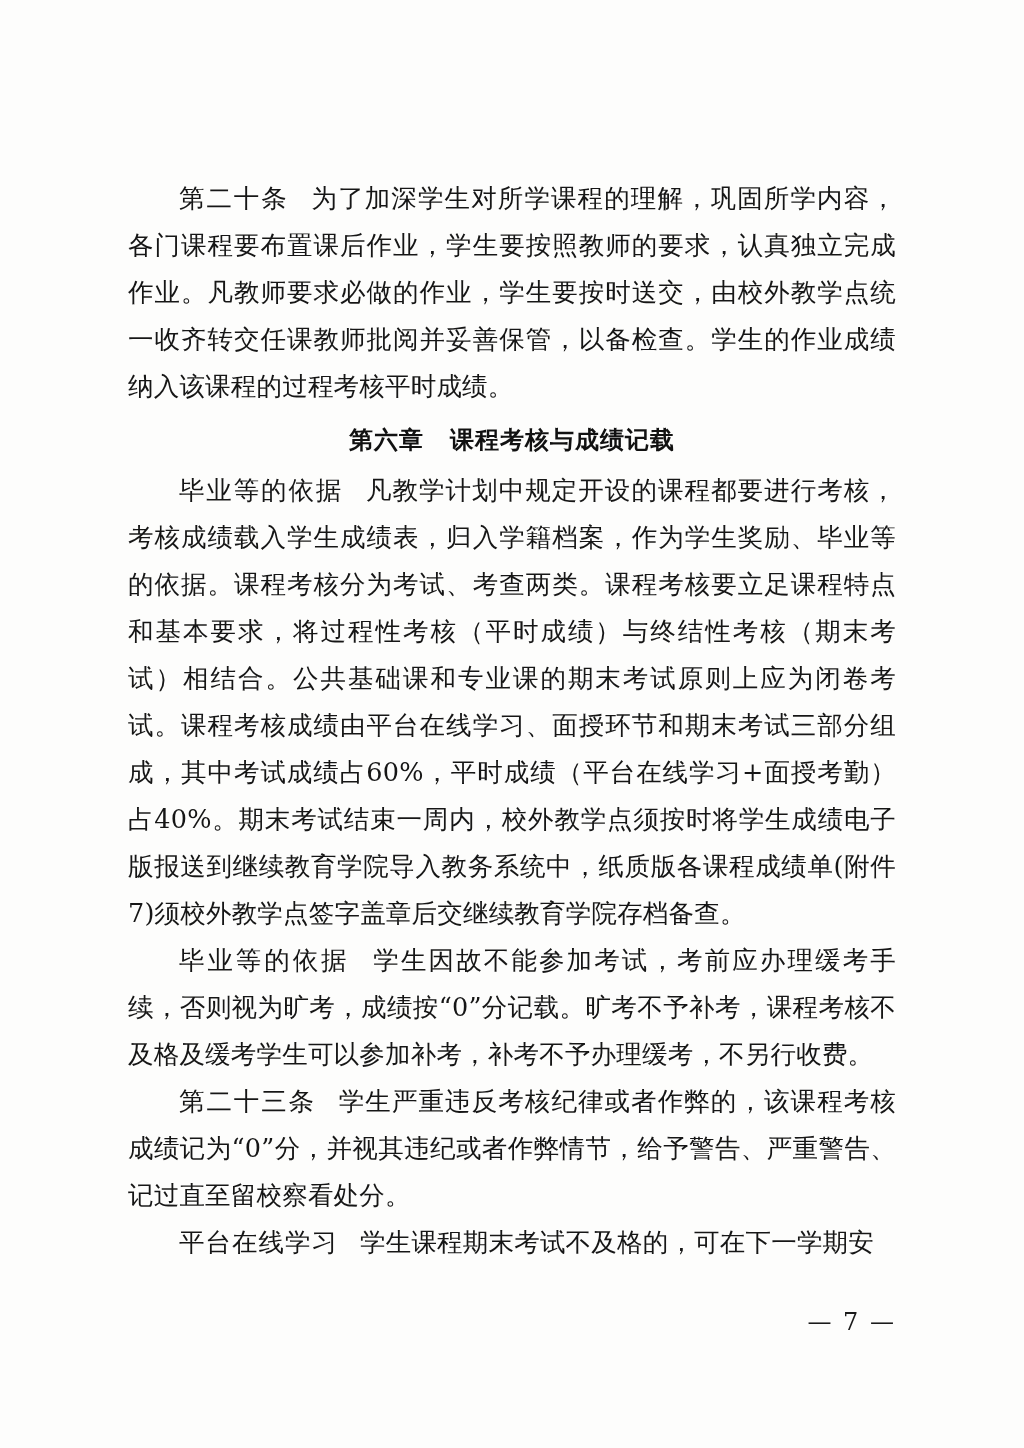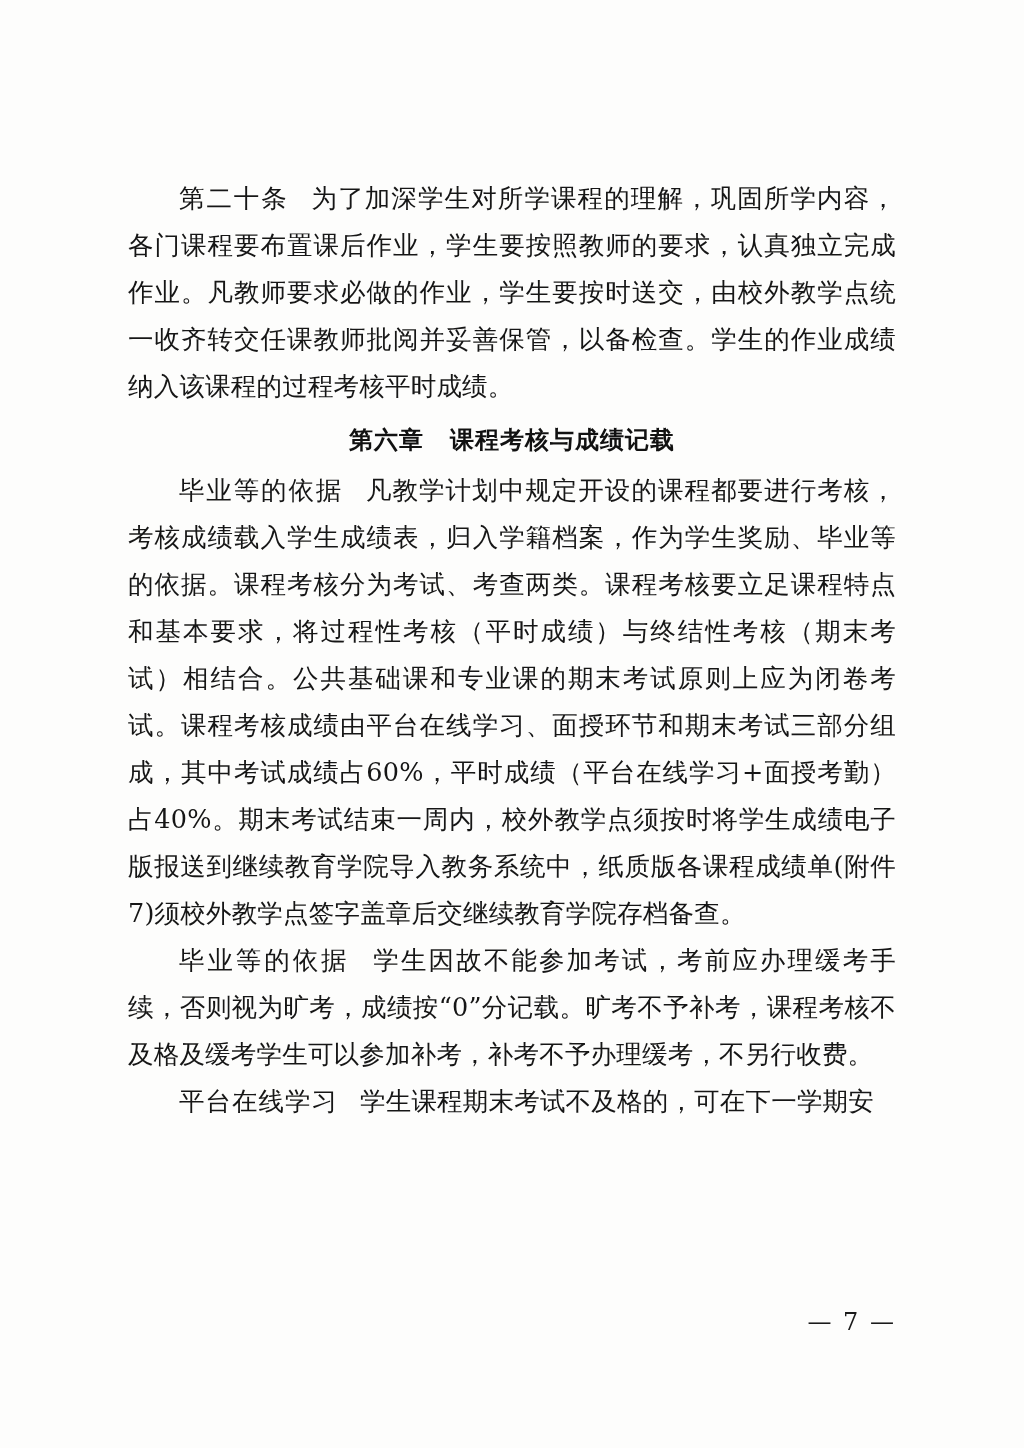--- a/index.html
+++ b/index.html
@@ -88,20 +88,23 @@
     </h2>
 
     <p class="para indent">
       <span class="lead">毕业等的依据</span><span class="gap"></span><span>凡教学计划中规定开设的课程都要进行考核，考核成绩载入学生成绩表，归入学籍档案，作为学生奖励、毕业等的依据。课程考核分为考试、考查两类。课程考核要立足课程特点和基本要求，将过程性考核（平时成绩）与终结性考核（期末考试）相结合。公共基础课和专业课的期末考试原则上应为闭卷考试。课程考核成绩由平台在线学习、面授环节和期末考试三部分组成，其中考试成绩占60%，平时成绩（平台在线学习+面授考勤）占40%。期末考试结束一周内，校外教学点须按时将学生成绩电子版报送到继续教育学院导入教务系统中，纸质版各课程成绩单(附件7)须校外教学点签字盖章后交继续教育学院存档备查。</span>
     </p>
 
     <p class="para indent">
       <span class="lead">毕业等的依据</span><span class="gap"></span><span>学生因故不能参加考试，考前应办理缓考手续，否则视为旷考，成绩按“0”分记载。旷考不予补考，课程考核不及格及缓考学生可以参加补考，补考不予办理缓考，不另行收费。</span>
     </p>
 
+    <p class="para indent">
+      <span class="lead">第二十三条</span><span class="gap"></span><span>学生严重违反考核纪律或者作弊的，该课程考核成绩记为“0”分，并视其违纪或者作弊情节，给予警告、严重警告、记过直至留校察看处分。</span>
+    </p>
 
     <p class="para indent">
       <span class="lead">平台在线学习</span><span class="gap"></span><span>学生课程期末考试不及格的，可在下一学期安</span>
     </p>
 
   </div>
 
   <div class="page-number">— 7 —</div>
 
 </div>

